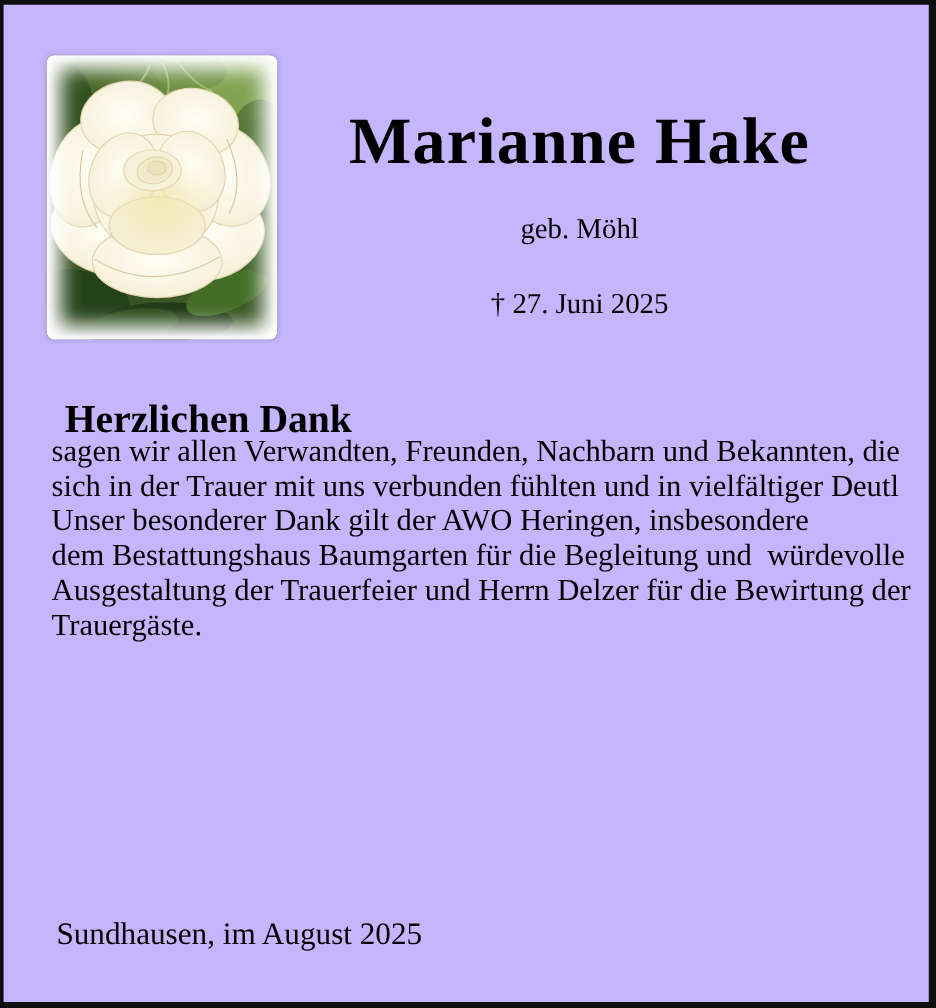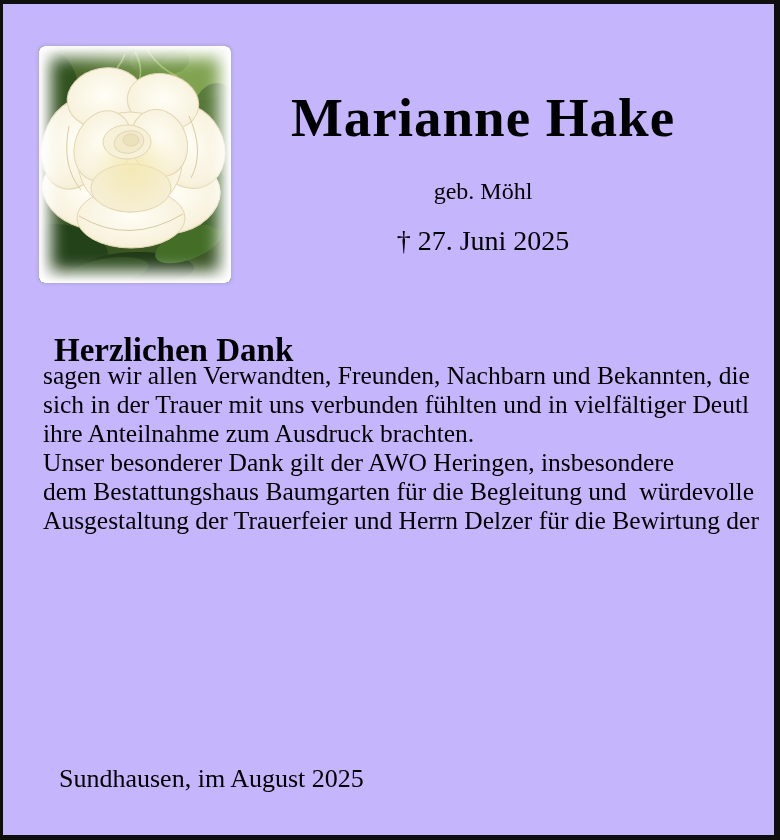--- a/index.html
+++ b/index.html
@@ -48,22 +48,22 @@
     letter-spacing: 1px;
     line-height: 1.15;
     white-space: nowrap;
   }
   .birth-name {
     margin-top: 28px;
     font-size: 24px;
     line-height: 1.2;
   }
   .death-date {
-    margin-top: 18px;
-    font-size: 28px;
+    margin-top: 34px;
+    font-size: 24px;
     line-height: 1.2;
   }
   .thanks-heading {
     position: absolute;
     left: 51px; top: 327px;
     font-size: 33px;
     font-weight: bold;
     line-height: 1.2;
     white-space: nowrap;
   }
@@ -80,21 +80,21 @@
     left: 263px; top: 657px;
     font-size: 26px;
     line-height: 29px;
   }
   .mourners-names {
     font-size: 27px;
     font-weight: bold;
   }
   .place-date {
     position: absolute;
-    left: 56px; top: 759px;
+    left: 44px; top: 759px;
     font-size: 26px;
     line-height: 1.2;
     white-space: nowrap;
   }
 </style>
 </head>
 <body>
 
 <div class="sheet">
 
@@ -156,22 +156,22 @@
     <div class="deceased-name">Marianne Hake</div>
     <div class="birth-name">geb. Möhl</div>
     <div class="death-date">† 27. Juni 2025</div>
   </div>
 
   <div class="thanks-heading">Herzlichen Dank</div>
 
   <div class="bodytext">
     <div class="body-line">sagen wir allen Verwandten, Freunden, Nachbarn und Bekannten, die</div>
     <div class="body-line">sich in der Trauer mit uns verbunden fühlten und in vielfältiger Deutl</div>
-    <div class="body-line">ihre Anteilnahme zum Ausdruck brachten.</div>
     <div class="body-line">Unser besonderer Dank gilt der AWO Heringen, insbesondere</div>
     <div class="body-line">dem Bestattungshaus Baumgarten für die Begleitung und &nbsp;würdevolle</div>
     <div class="body-line">Ausgestaltung der Trauerfeier und Herrn Delzer für die Bewirtung der</div>
+    <div class="body-line">Trauergäste.</div>
   </div>
 
 
   <div class="place-date">Sundhausen, im August 2025</div>
 
 </div>
 
 </body></html>

